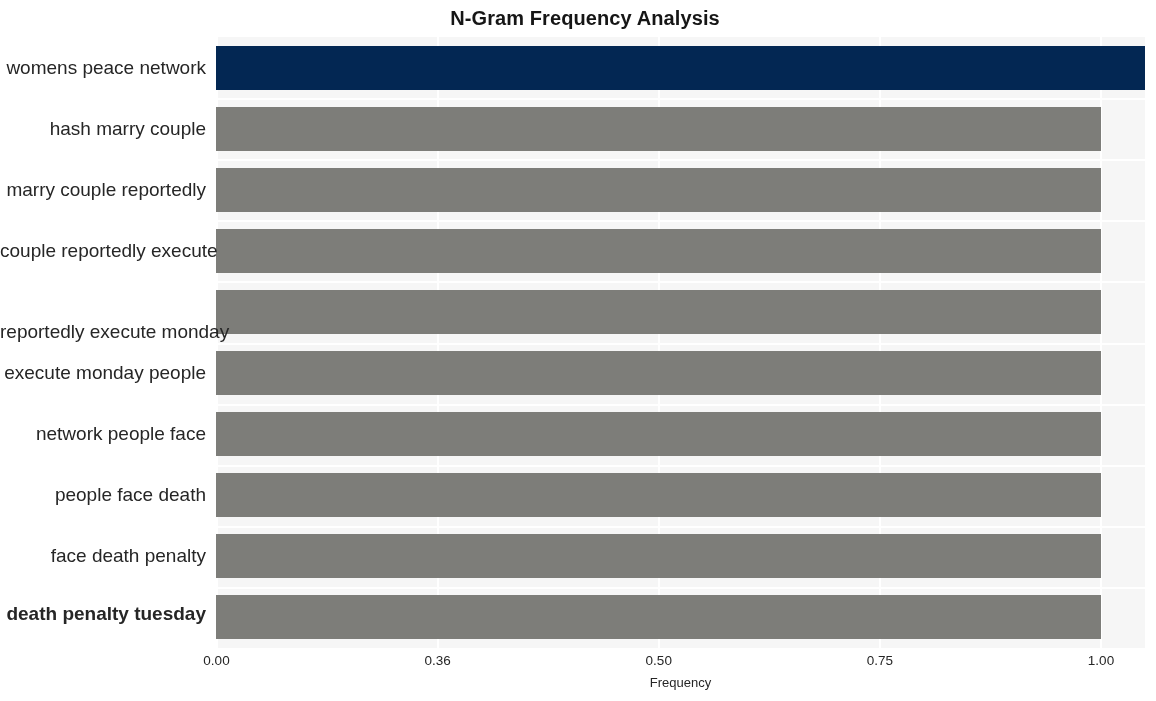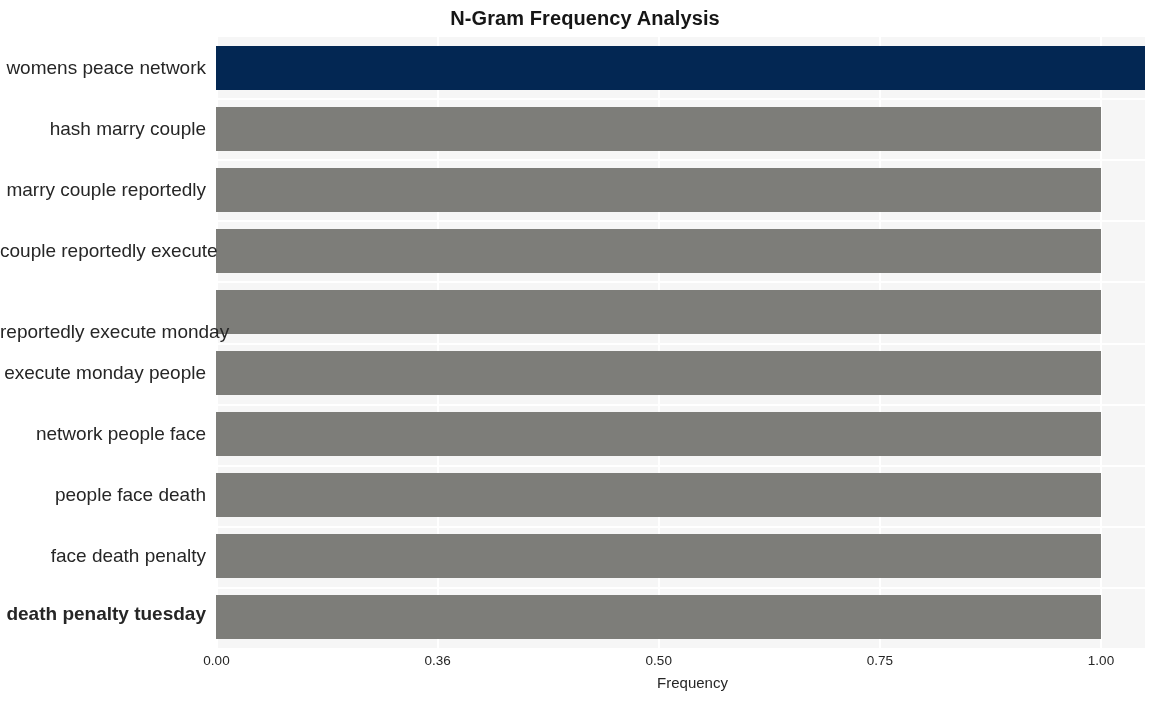--- a/index.html
+++ b/index.html
@@ -105,25 +105,25 @@
     margin-left: -40px;
     text-align: center;
     font-size: 13.5px;
     color: #262626;
     line-height: 17px;
     white-space: nowrap;
   }
 
   #xaxis-title {
     position: absolute;
-    left: 228px;
+    left: 216px;
     top: 674px;
     width: 929px;
     text-align: center;
-    font-size: 15px;
+    font-size: 13px;
     color: #262626;
     line-height: 17px;
     white-space: nowrap;
   }
 </style>
 </head>
 <body>
 
 <div id="figure">
 

